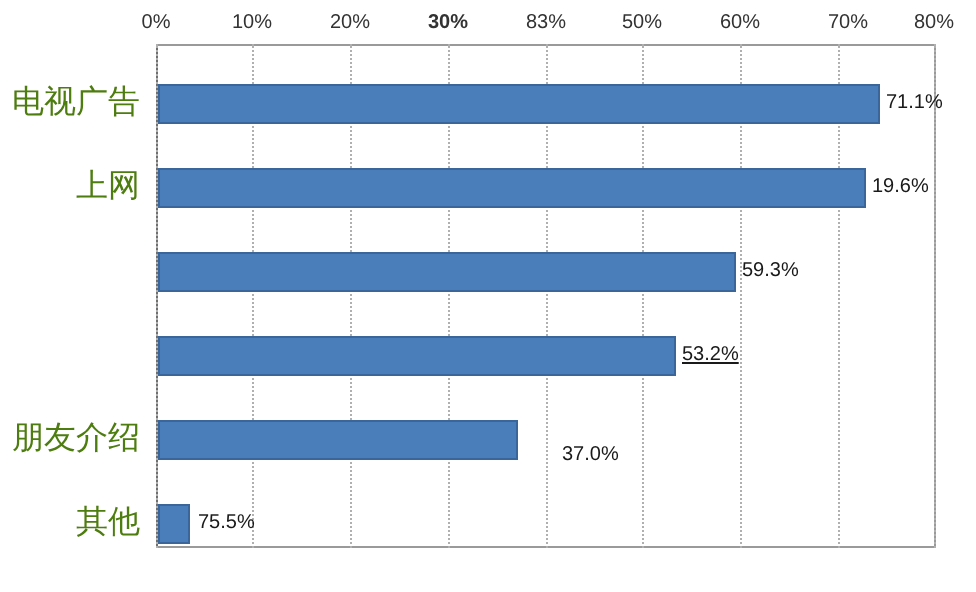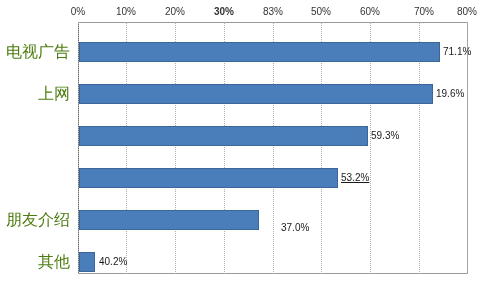--- a/index.html
+++ b/index.html
@@ -114,15 +114,15 @@
   <div class="bar" style="left:79px;top:126px;width:289px;"></div>
   <div class="bar" style="left:79px;top:168px;width:259px;"></div>
   <div class="bar" style="left:79px;top:210px;width:180px;"></div>
   <div class="bar" style="left:79px;top:252px;width:16px;"></div>
 
   <div class="bar-value" style="left:443px;top:46px;">71.1%</div>
   <div class="bar-value" style="left:436px;top:88px;">19.6%</div>
   <div class="bar-value" style="left:371px;top:130px;">59.3%</div>
   <div class="bar-value" style="left:341px;top:172px;text-decoration:underline;">53.2%</div>
   <div class="bar-value" style="left:262px;top:222px;margin-left:19px;">37.0%</div>
-  <div class="bar-value" style="left:99px;top:256px;">40.2%</div>
+  <div class="bar-value" style="left:99px;top:256px;">75.5%</div>
 
 </div>
 
 </body></html>

